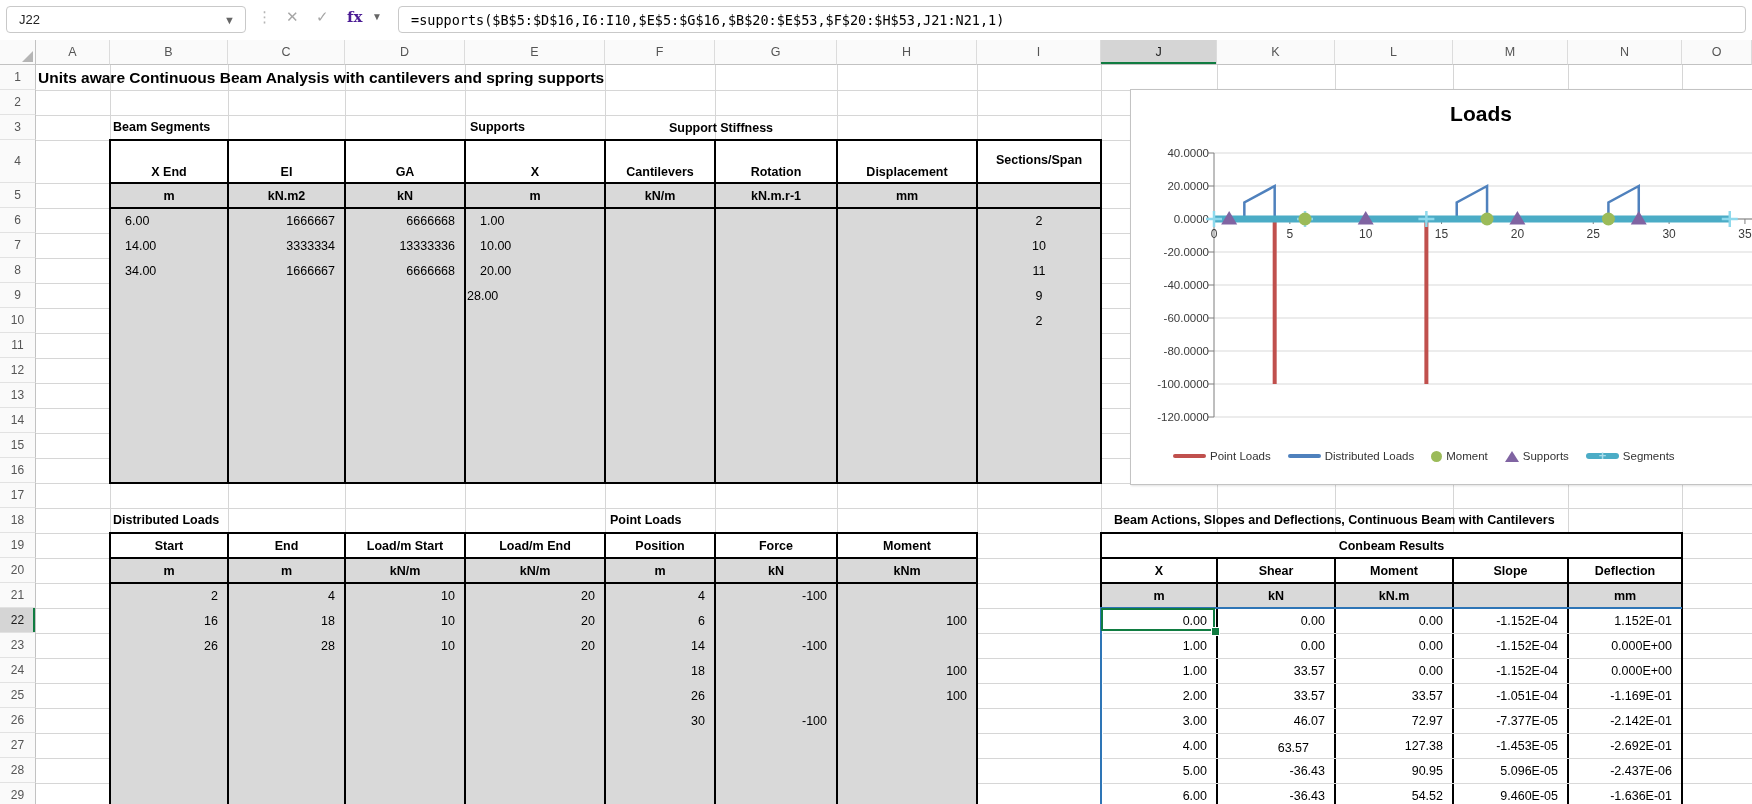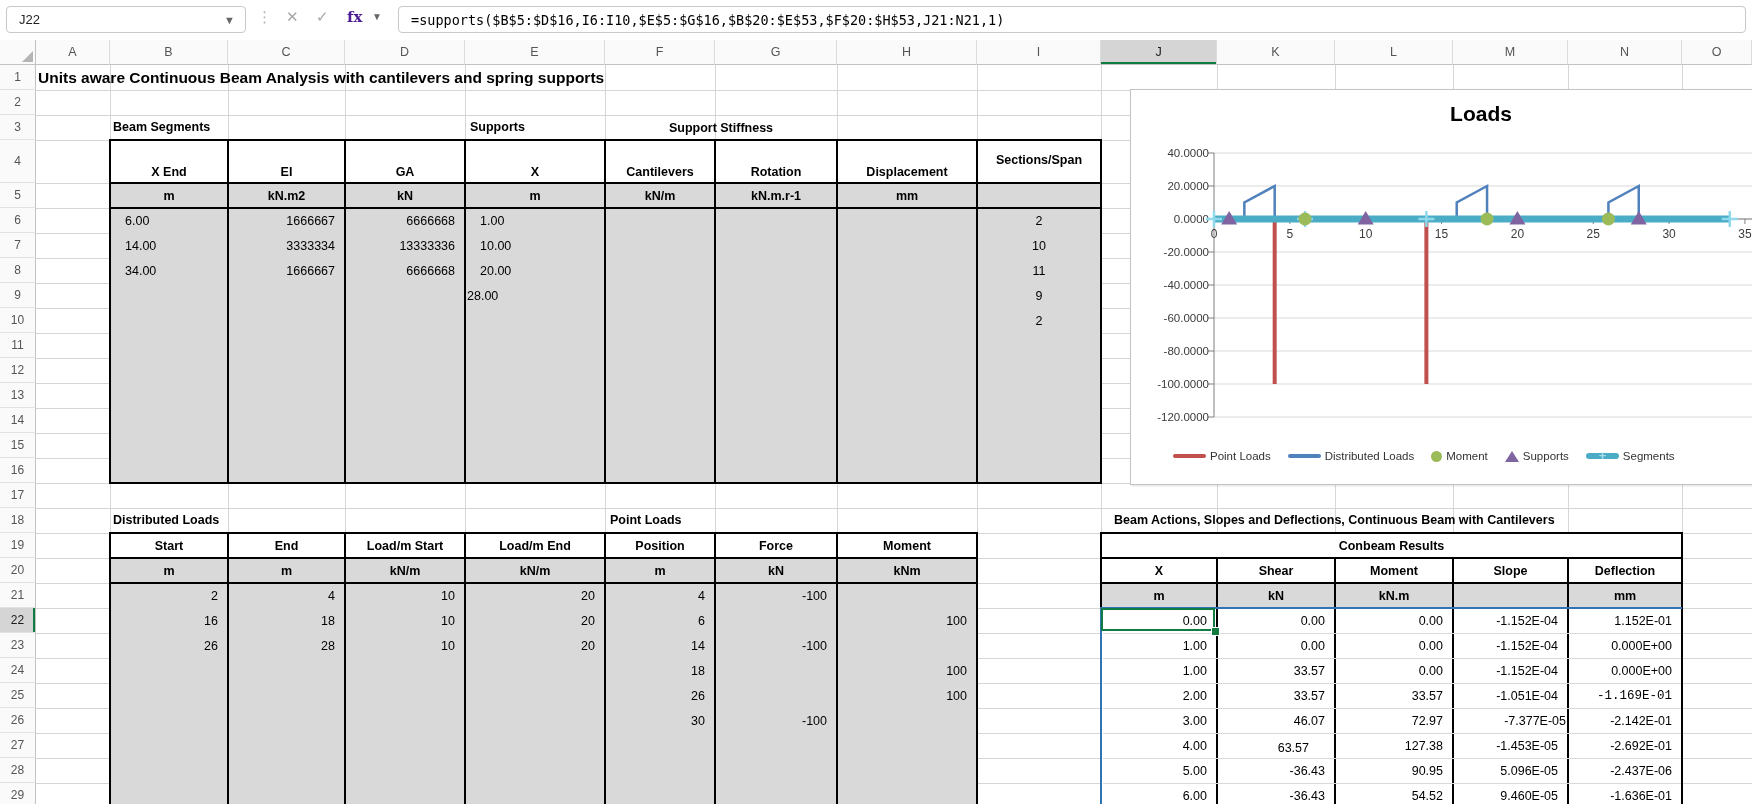--- a/index.html
+++ b/index.html
@@ -233,25 +233,25 @@
     <div style="position: absolute; left: 1570px; top: 633px; width: 110px; height: 25px; z-index: 3; font-size: 12.5px; white-space: nowrap; box-sizing: border-box; display: flex; align-items: center; justify-content: flex-end; padding-right: 8px;">0.000E+00</div>
     <div style="position: absolute; left: 1103px; top: 658px; width: 112px; height: 25px; z-index: 3; font-size: 12.5px; white-space: nowrap; box-sizing: border-box; display: flex; align-items: center; justify-content: flex-end; padding-right: 8px;">1.00</div>
     <div style="position: absolute; left: 1219px; top: 658px; width: 114px; height: 25px; z-index: 3; font-size: 12.5px; white-space: nowrap; box-sizing: border-box; display: flex; align-items: center; justify-content: flex-end; padding-right: 8px;">33.57</div>
     <div style="position: absolute; left: 1337px; top: 658px; width: 114px; height: 25px; z-index: 3; font-size: 12.5px; white-space: nowrap; box-sizing: border-box; display: flex; align-items: center; justify-content: flex-end; padding-right: 8px;">0.00</div>
     <div style="position: absolute; left: 1455px; top: 658px; width: 111px; height: 25px; z-index: 3; font-size: 12.5px; white-space: nowrap; box-sizing: border-box; display: flex; align-items: center; justify-content: flex-end; padding-right: 8px;">-1.152E-04</div>
     <div style="position: absolute; left: 1570px; top: 658px; width: 110px; height: 25px; z-index: 3; font-size: 12.5px; white-space: nowrap; box-sizing: border-box; display: flex; align-items: center; justify-content: flex-end; padding-right: 8px;">0.000E+00</div>
     <div style="position: absolute; left: 1103px; top: 683px; width: 112px; height: 25px; z-index: 3; font-size: 12.5px; white-space: nowrap; box-sizing: border-box; display: flex; align-items: center; justify-content: flex-end; padding-right: 8px;">2.00</div>
     <div style="position: absolute; left: 1219px; top: 683px; width: 114px; height: 25px; z-index: 3; font-size: 12.5px; white-space: nowrap; box-sizing: border-box; display: flex; align-items: center; justify-content: flex-end; padding-right: 8px;">33.57</div>
     <div style="position: absolute; left: 1337px; top: 683px; width: 114px; height: 25px; z-index: 3; font-size: 12.5px; white-space: nowrap; box-sizing: border-box; display: flex; align-items: center; justify-content: flex-end; padding-right: 8px;">33.57</div>
     <div style="position: absolute; left: 1455px; top: 683px; width: 111px; height: 25px; z-index: 3; font-size: 12.5px; white-space: nowrap; box-sizing: border-box; display: flex; align-items: center; justify-content: flex-end; padding-right: 8px;">-1.051E-04</div>
-    <div style="position: absolute; left: 1570px; top: 683px; width: 110px; height: 25px; z-index: 3; font-size: 12.5px; white-space: nowrap; box-sizing: border-box; display: flex; align-items: center; justify-content: flex-end; padding-right: 8px; font-family: Liberation Mono, monospace;">-1.169E-01</div>
+    <div style="position: absolute; left: 1570px; top: 683px; width: 110px; height: 25px; z-index: 3; font-size: 12.5px; white-space: nowrap; box-sizing: border-box; display: flex; align-items: center; justify-content: flex-end; padding-right: 8px;">-1.169E-01</div>
     <div style="position: absolute; left: 1103px; top: 708px; width: 112px; height: 25px; z-index: 3; font-size: 12.5px; white-space: nowrap; box-sizing: border-box; display: flex; align-items: center; justify-content: flex-end; padding-right: 8px;">3.00</div>
     <div style="position: absolute; left: 1219px; top: 708px; width: 114px; height: 25px; z-index: 3; font-size: 12.5px; white-space: nowrap; box-sizing: border-box; display: flex; align-items: center; justify-content: flex-end; padding-right: 8px;">46.07</div>
     <div style="position: absolute; left: 1337px; top: 708px; width: 114px; height: 25px; z-index: 3; font-size: 12.5px; white-space: nowrap; box-sizing: border-box; display: flex; align-items: center; justify-content: flex-end; padding-right: 8px;">72.97</div>
-    <div style="position: absolute; left: 1455px; top: 708px; width: 111px; height: 25px; z-index: 3; font-size: 12.5px; white-space: nowrap; box-sizing: border-box; display: flex; align-items: center; justify-content: flex-end; padding-right: 8px; margin-left: 8px;">-7.377E-05</div>
+    <div style="position: absolute; left: 1455px; top: 708px; width: 111px; height: 25px; z-index: 3; font-size: 12.5px; white-space: nowrap; box-sizing: border-box; display: flex; align-items: center; justify-content: flex-end; padding-right: 8px;">-7.377E-05</div>
     <div style="position: absolute; left: 1570px; top: 708px; width: 110px; height: 25px; z-index: 3; font-size: 12.5px; white-space: nowrap; box-sizing: border-box; display: flex; align-items: center; justify-content: flex-end; padding-right: 8px;">-2.142E-01</div>
     <div style="position: absolute; left: 1103px; top: 733px; width: 112px; height: 25px; z-index: 3; font-size: 12.5px; white-space: nowrap; box-sizing: border-box; display: flex; align-items: center; justify-content: flex-end; padding-right: 8px;">4.00</div>
     <div style="position: absolute; left: 1219px; top: 735px; width: 114px; height: 25px; z-index: 3; font-size: 12.5px; white-space: nowrap; box-sizing: border-box; display: flex; align-items: center; justify-content: flex-end; padding-right: 24px;">63.57</div>
     <div style="position: absolute; left: 1337px; top: 733px; width: 114px; height: 25px; z-index: 3; font-size: 12.5px; white-space: nowrap; box-sizing: border-box; display: flex; align-items: center; justify-content: flex-end; padding-right: 8px;">127.38</div>
     <div style="position: absolute; left: 1455px; top: 733px; width: 111px; height: 25px; z-index: 3; font-size: 12.5px; white-space: nowrap; box-sizing: border-box; display: flex; align-items: center; justify-content: flex-end; padding-right: 8px;">-1.453E-05</div>
     <div style="position: absolute; left: 1570px; top: 733px; width: 110px; height: 25px; z-index: 3; font-size: 12.5px; white-space: nowrap; box-sizing: border-box; display: flex; align-items: center; justify-content: flex-end; padding-right: 8px;">-2.692E-01</div>
     <div style="position: absolute; left: 1103px; top: 758px; width: 112px; height: 25px; z-index: 3; font-size: 12.5px; white-space: nowrap; box-sizing: border-box; display: flex; align-items: center; justify-content: flex-end; padding-right: 8px;">5.00</div>
     <div style="position: absolute; left: 1219px; top: 758px; width: 114px; height: 25px; z-index: 3; font-size: 12.5px; white-space: nowrap; box-sizing: border-box; display: flex; align-items: center; justify-content: flex-end; padding-right: 8px;">-36.43</div>
     <div style="position: absolute; left: 1337px; top: 758px; width: 114px; height: 25px; z-index: 3; font-size: 12.5px; white-space: nowrap; box-sizing: border-box; display: flex; align-items: center; justify-content: flex-end; padding-right: 8px;">90.95</div>
     <div style="position: absolute; left: 1455px; top: 758px; width: 111px; height: 25px; z-index: 3; font-size: 12.5px; white-space: nowrap; box-sizing: border-box; display: flex; align-items: center; justify-content: flex-end; padding-right: 8px;">5.096E-05</div>

